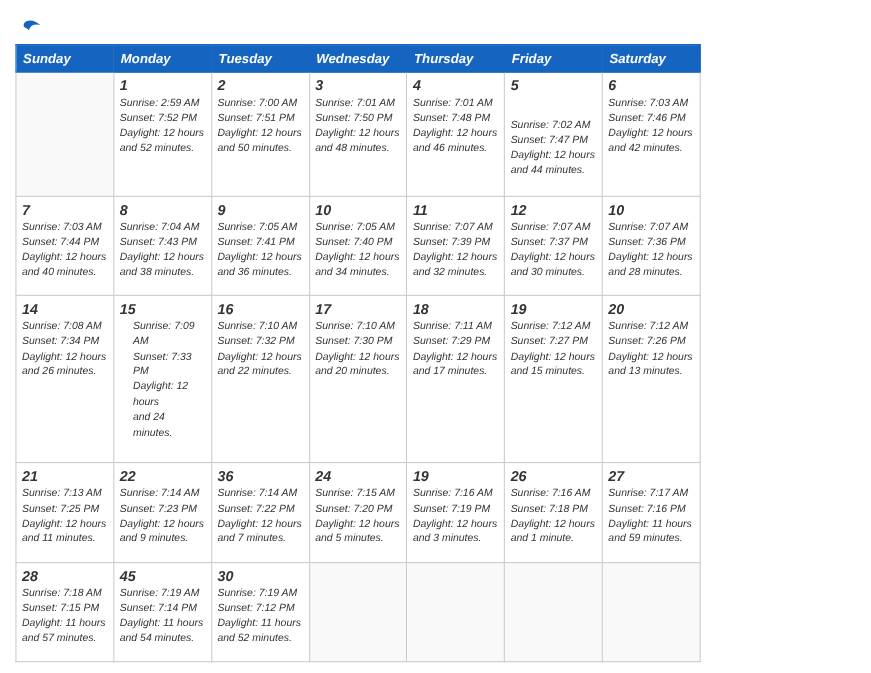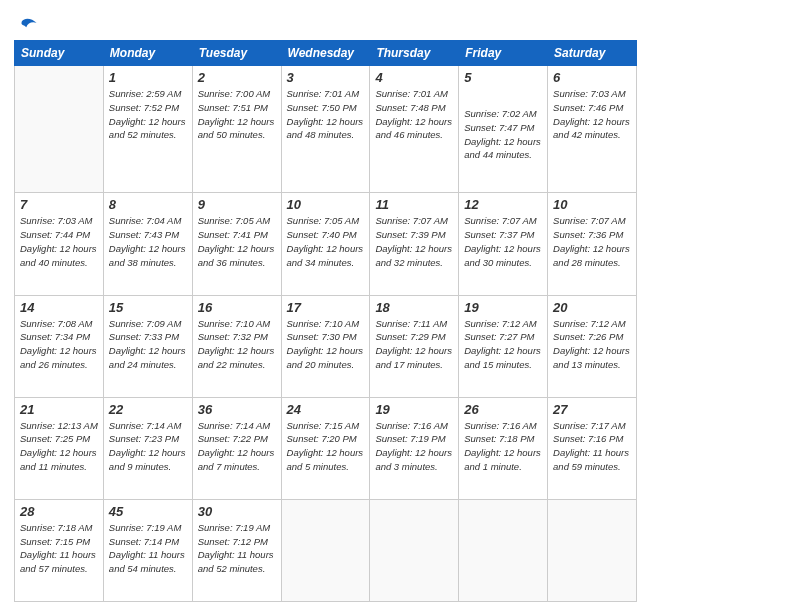--- a/index.html
+++ b/index.html
@@ -230,21 +230,21 @@
         <tr>
           <td>
             <span class="day-num">14</span>
             <div class="cell-info" style="white-space: pre-line;">Sunrise: 7:08 AM
 Sunset: 7:34 PM
 Daylight: 12 hours
 and 26 minutes.</div>
           </td>
           <td>
             <span class="day-num">15</span>
-            <div class="cell-info" style="white-space: pre-line;">Sunrise: 7:09 AM
+            <div class="cell-info" style="white-space: pre-line; margin-left: 12px;">Sunrise: 7:09 AM
 Sunset: 7:33 PM
 Daylight: 12 hours
 and 24 minutes.</div>
           </td>
           <td>
             <span class="day-num">16</span>
             <div class="cell-info" style="white-space: pre-line;">Sunrise: 7:10 AM
 Sunset: 7:32 PM
 Daylight: 12 hours
 and 22 minutes.</div>
@@ -274,21 +274,21 @@
             <span class="day-num">20</span>
             <div class="cell-info" style="white-space: pre-line;">Sunrise: 7:12 AM
 Sunset: 7:26 PM
 Daylight: 12 hours
 and 13 minutes.</div>
           </td>
         </tr>
         <tr>
           <td>
             <span class="day-num">21</span>
-            <div class="cell-info" style="white-space: pre-line;">Sunrise: 12:13 AM
+            <div class="cell-info" style="white-space: pre-line;">Sunrise: 7:13 AM
 Sunset: 7:25 PM
 Daylight: 12 hours
 and 11 minutes.</div>
           </td>
           <td>
             <span class="day-num">22</span>
             <div class="cell-info" style="white-space: pre-line;">Sunrise: 7:14 AM
 Sunset: 7:23 PM
 Daylight: 12 hours
 and 9 minutes.</div>

